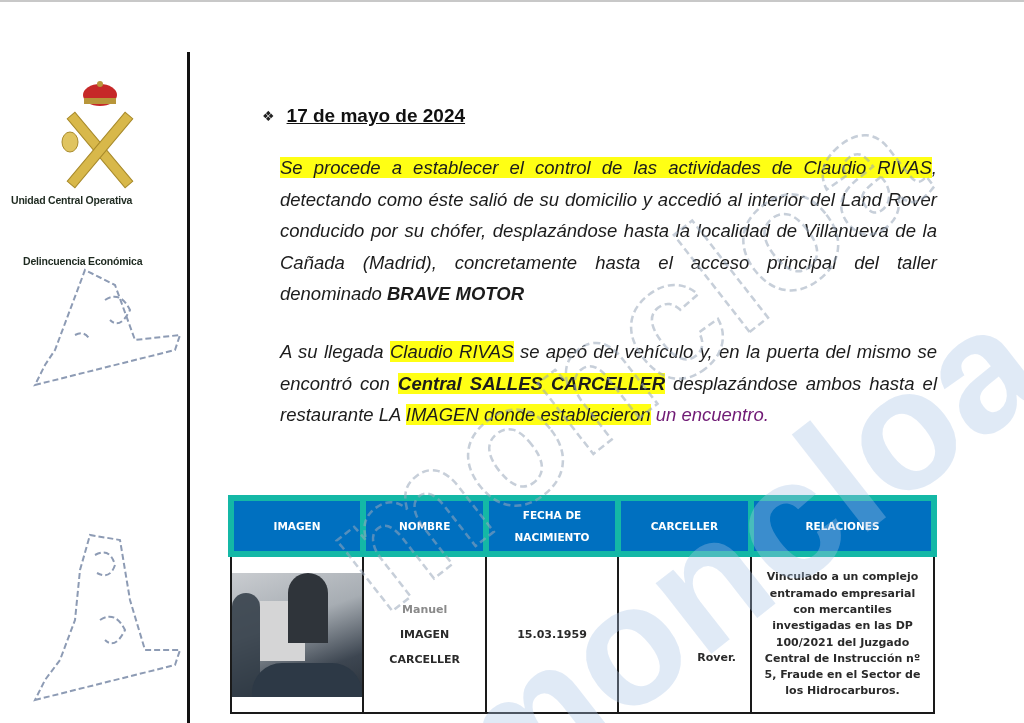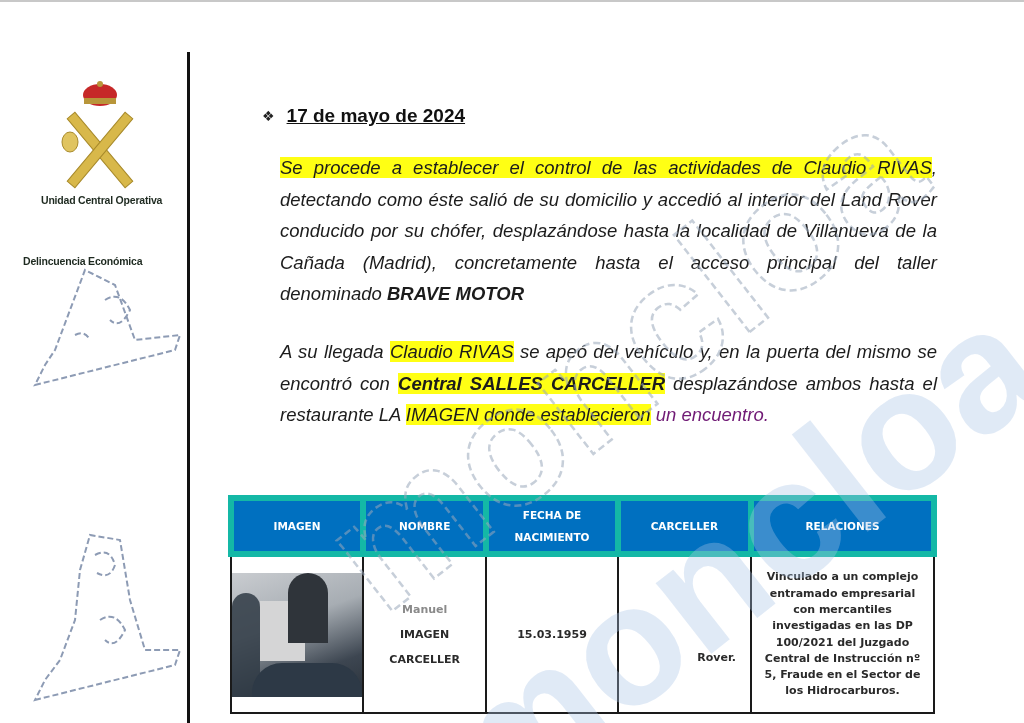--- a/index.html
+++ b/index.html
@@ -8,21 +8,21 @@
     background:#ffffff;
     font-family:"Liberation Sans", sans-serif;
     color:#1a1a1a;
   }
   .topline { position:absolute; left:0; top:0; width:1024px; height:2px; background:#c8c8c8; }
   .vrule { position:absolute; left:187px; top:52px; width:3px; height:671px; background:#111; }
 
   
   .emblem { position:absolute; left:60px; top:80px; width:80px; height:115px; }
   .unit-line { position:absolute; font-family:"Liberation Sans", sans-serif; font-weight:bold; font-size:10.5px; color:#1e2a20; letter-spacing:-0.2px; }
-  .unit1 { left:41px; top:194px; }
+  .unit1 { left:11px; top:194px; }
   .unit2 { left:23px; top:255px; }
   .stamp { position:absolute; }
 
   
   .heading { position:absolute; left:262px; top:105px; display:flex; align-items:center; gap:12px; }
   .bullet { font-size:14px; color:#222; }
   .date { font-size:19px; font-weight:bold; text-decoration:underline; color:#111; }
 
   .para { position:absolute; left:280px; width:657px; font-size:18.5px; line-height:31.5px; text-align:justify; color:#1c1c1c;font-style:italic; }
   .p1 { top:152px; }

